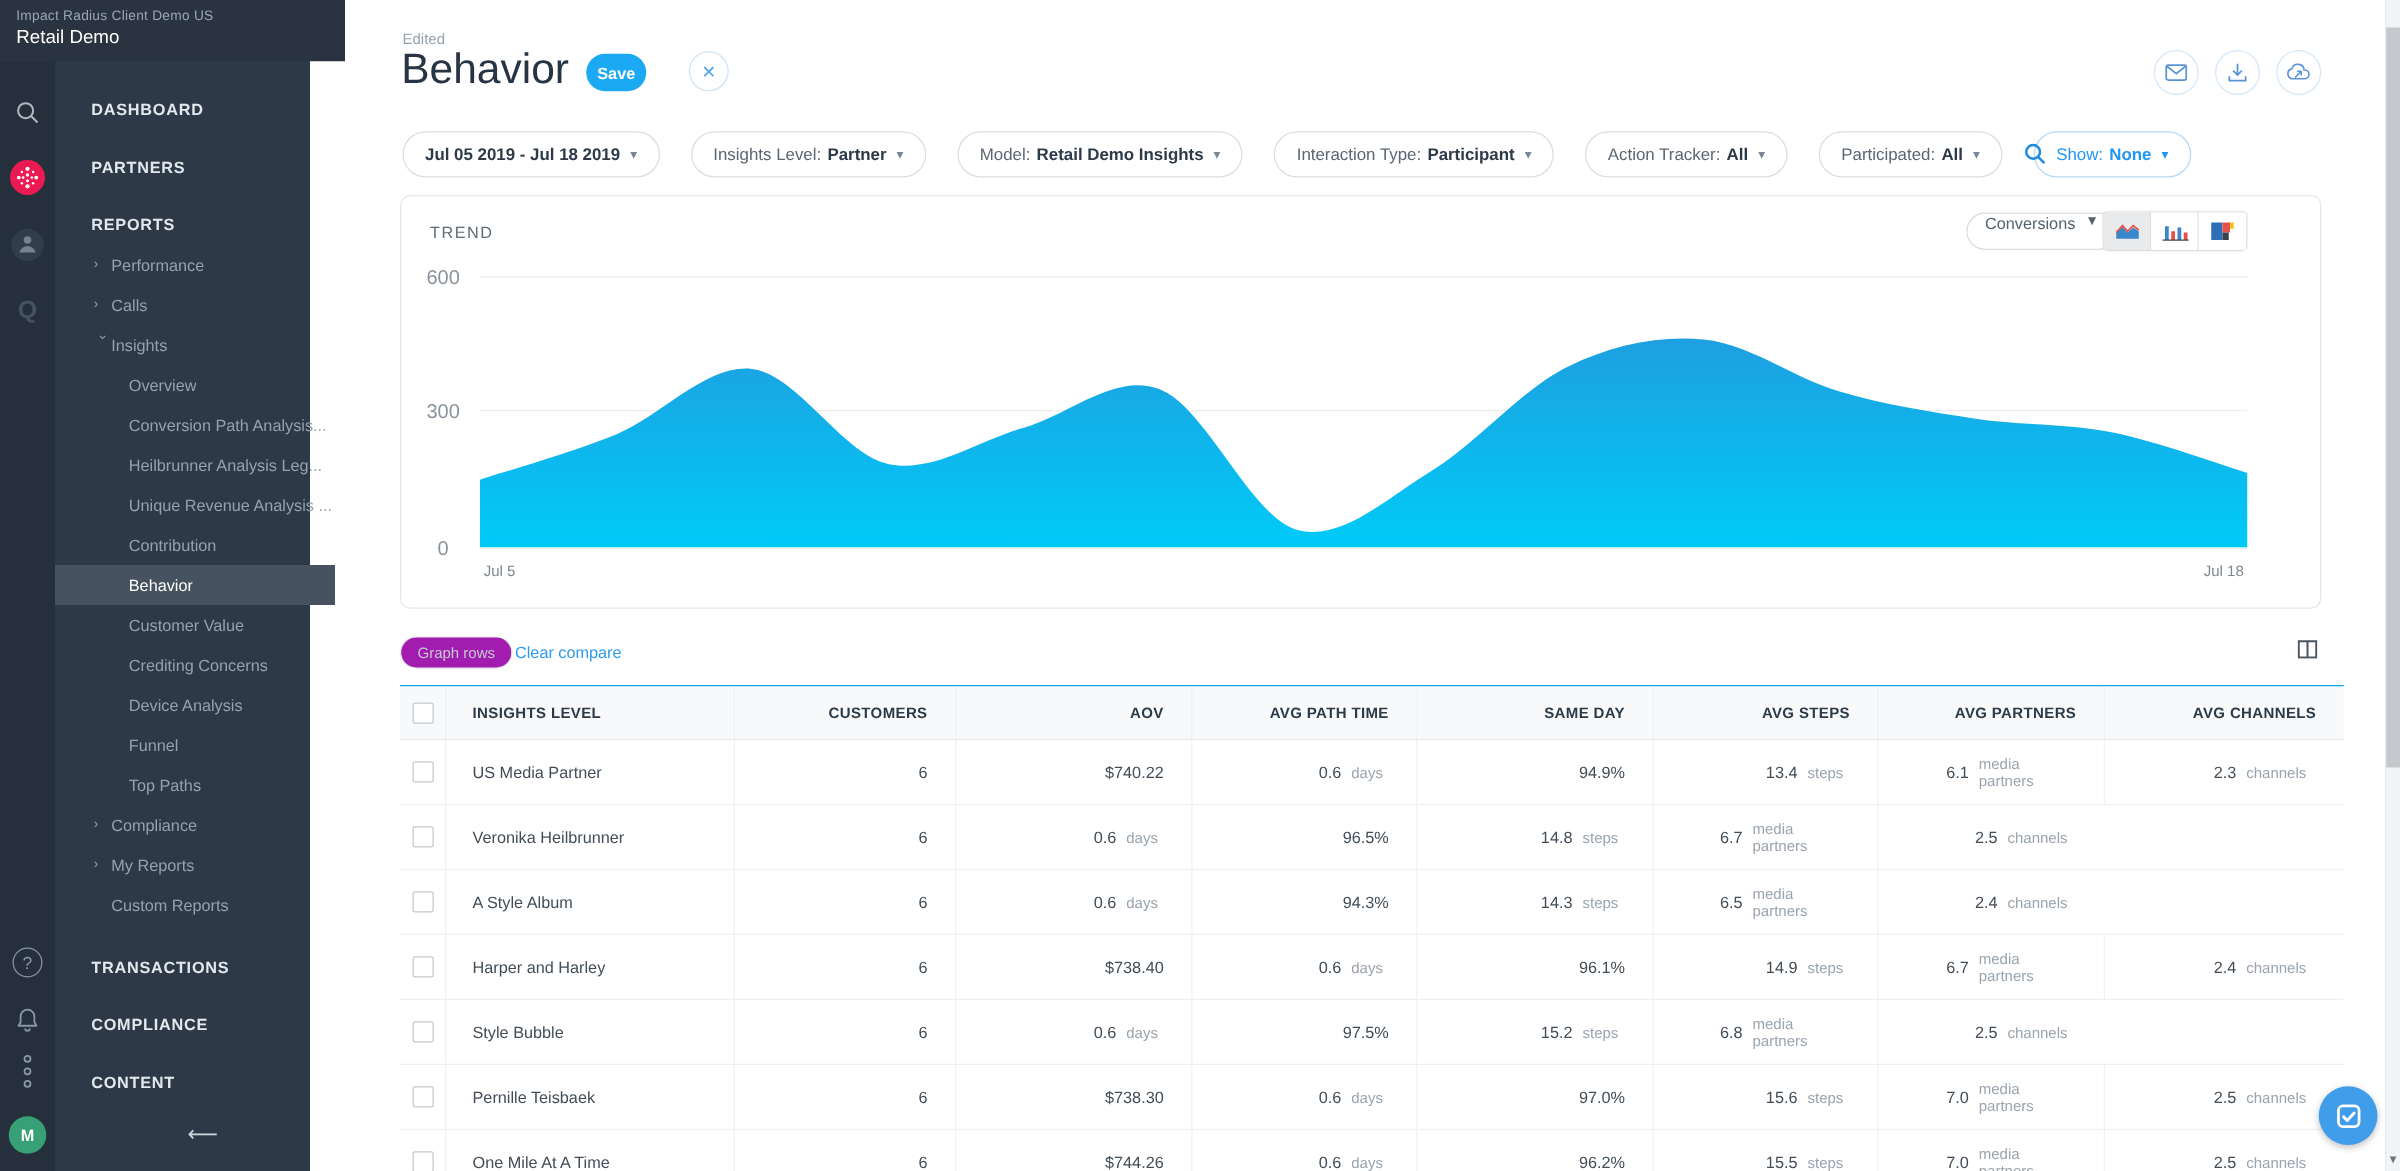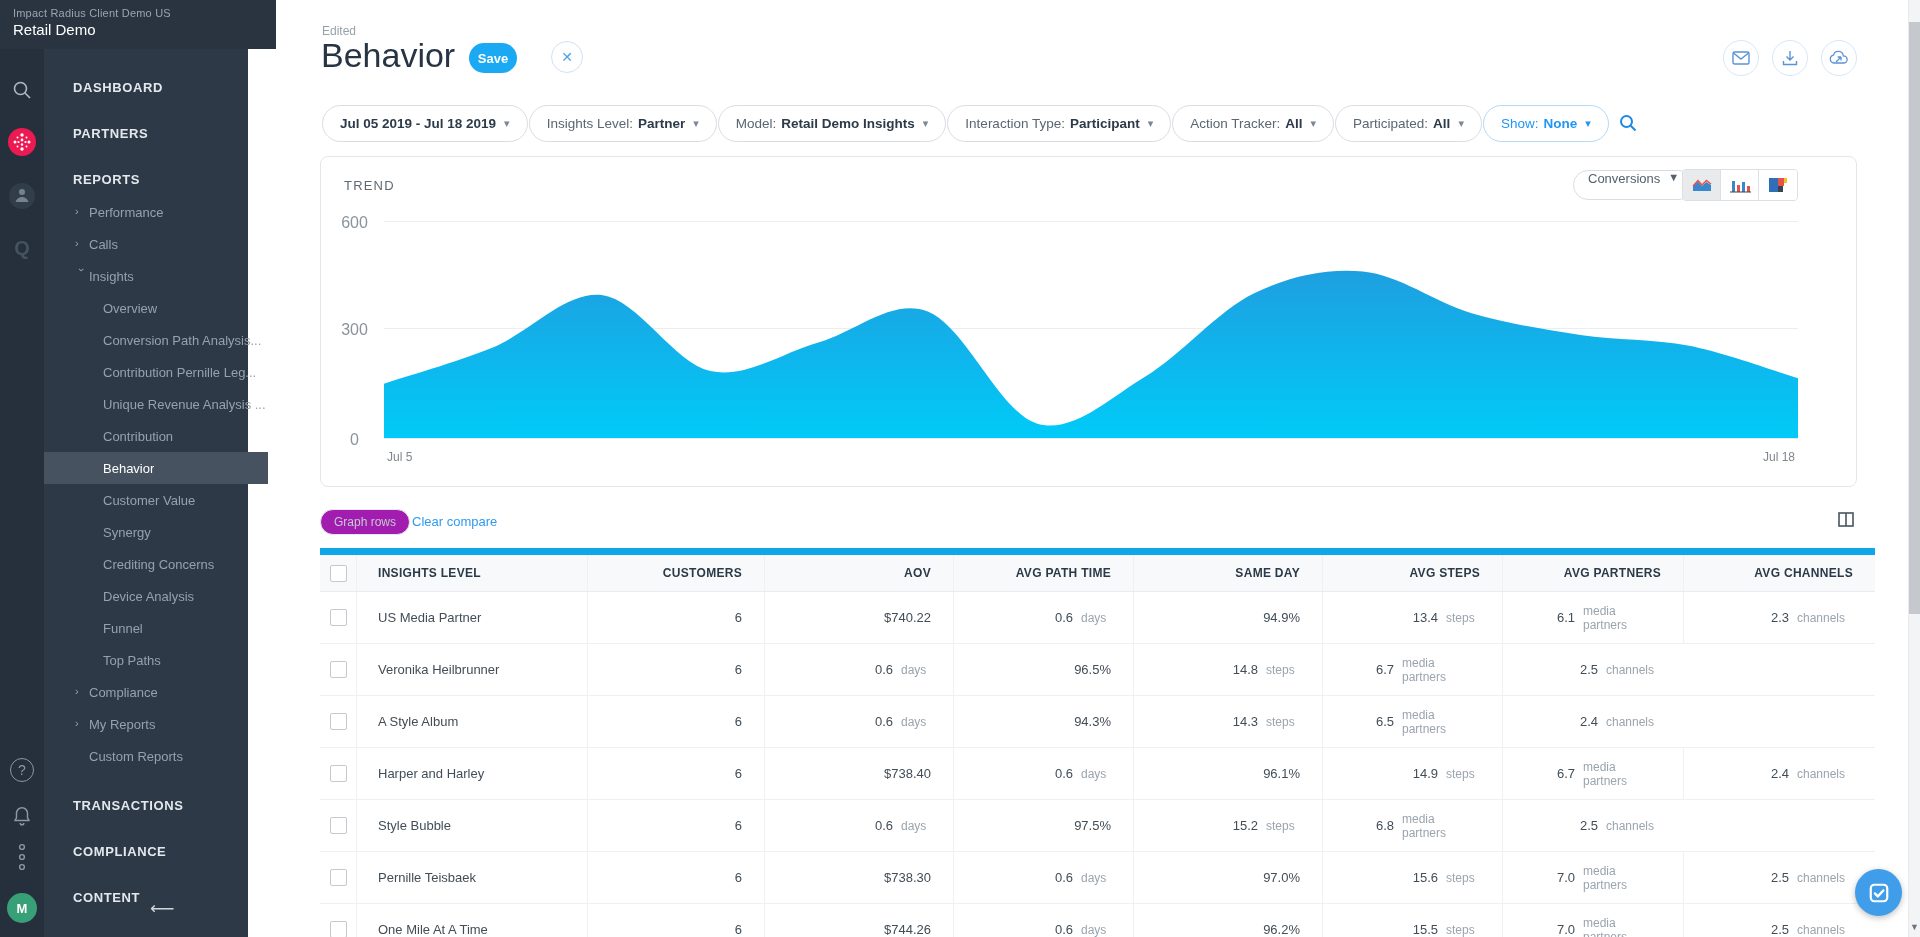--- a/index.html
+++ b/index.html
@@ -32,21 +32,21 @@
   .collapse-arrow{position:absolute;left:150px;top:898px;color:#cfd6dd;font-size:17px}
 
   
   .edited{position:absolute;left:322px;top:24px;font-size:12px;color:#97a1ab}
   .page-title{position:absolute;left:321px;top:36px;font-size:34px;font-weight:500;color:#273444}
   .save-btn{position:absolute;left:469px;top:43px;width:48px;height:30px;border-radius:15px;background:#1ca9f3;color:#fff;font-size:13px;font-weight:bold;border:none;display:flex;align-items:center;justify-content:center;cursor:pointer}
   .discard-btn{position:absolute;left:551px;top:41px;width:32px;height:32px;border-radius:50%;border:1px solid #cfe3f5;background:#fff;color:#49a3e8;font-size:14px;display:flex;align-items:center;justify-content:center;cursor:pointer}
   .hdr-circ{position:absolute;top:40px;width:36px;height:36px;border-radius:50%;border:1px solid #d6e7f8;background:#fff;display:flex;align-items:center;justify-content:center;cursor:pointer}
 
   
-  .filters{position:absolute;left:322px;top:104px;height:38px;display:flex;gap:1px;align-items:center}
+  .filters{position:absolute;left:322px;top:104px;height:38px;display:flex;gap:25px;align-items:center}
   .pill{height:37px;border:1px solid #d9dde2;border-radius:19px;background:#fff;display:flex;align-items:center;padding:0 17px;font-size:13.5px;color:#5a6671;cursor:pointer;white-space:nowrap}
   .pill b{color:#2c3a49;margin-left:5px;font-weight:bold}
   .pill .pchev{margin-left:8px;color:#7b8794;font-size:11px}
   .pill.accent{border-color:#b3d9f7;color:#2196f3}
   .pill.accent b{color:#2196f3}
   .pill.accent .pchev{color:#2196f3}
   .pill.date{font-weight:bold;color:#2c3a49}
   .search-btn{width:38px;height:38px;border:none;background:transparent;display:flex;align-items:center;justify-content:center;cursor:pointer}
 
   
@@ -65,21 +65,21 @@
   .chart-svg{position:absolute;left:63px;top:64px}
 
   
   .graph-rows-btn{position:absolute;left:320px;top:509px;height:26px;border:1px solid #e7eaec;border-radius:13px;background:#a21caf;color:#c4cad1;font-size:12px;padding:0 13px;display:flex;align-items:center}
   .clear-compare{position:absolute;left:412px;top:514px;font-size:13px;color:#2f9bf0;cursor:pointer}
   .col-picker{position:absolute;left:1838px;top:512px;cursor:pointer}
 
   
   .tbl{position:absolute;left:320px;top:548px;width:1555px}
   .trow{display:grid;grid-template-columns:37px 231px 177px 189px 180px 189px 180px 181px 191px;align-items:center}
-  .thead{height:44px;background:#f8f9fa;border-top:7px solid #0ea5e9;border-bottom:1px solid #e9ebee}
+  .thead{height:44px;background:#f8f9fa;border-top:1px solid #0ea5e9;border-bottom:1px solid #e9ebee}
   .tbody-row{height:52px;border-bottom:1px solid #eef0f2;background:#fff}
   .tc{height:100%;display:flex;align-items:center;border-right:1px solid #f0f1f3;overflow:hidden}
   .trow .tc:last-child{border-right:none}
   .tc.cbcol{justify-content:center}
   .tc.left{justify-content:flex-start;padding-left:21px}
   .tc.right{justify-content:flex-end;padding-right:22px}
   .thead .tc{font-size:12px;font-weight:bold;color:#2b3a49;letter-spacing:.3px}
   .tbody-row .tc{font-size:13px;color:#424d57}
   .unit{font-size:12px;color:#9aa4ae;margin-left:8px;text-align:left;flex:none}
   .cb{width:17px;height:17px;border:1.5px solid #c3c9cf;border-radius:2px;background:#fff;cursor:pointer}
@@ -179,36 +179,33 @@
           <span class="chev expanded">›</span>
           <span class="lbl">Insights</span>
         </div>
         <div class="nav-item nav-leaf">
           <span class="lbl">Overview</span>
         </div>
         <div class="nav-item nav-leaf">
           <span class="lbl">Conversion Path Analysis...</span>
         </div>
         <div class="nav-item nav-leaf">
-          <span class="lbl">Contribution Pernille Leg...</span>
+          <span class="lbl">Heilbrunner Analysis Leg...</span>
         </div>
         <div class="nav-item nav-leaf">
           <span class="lbl">Unique Revenue Analysis ...</span>
         </div>
         <div class="nav-item nav-leaf">
           <span class="lbl">Contribution</span>
         </div>
         <div class="nav-item nav-leaf selected">
           <span class="lbl">Behavior</span>
         </div>
         <div class="nav-item nav-leaf">
           <span class="lbl">Customer Value</span>
-        </div>
-        <div class="nav-item nav-leaf">
-          <span class="lbl">Synergy</span>
         </div>
         <div class="nav-item nav-leaf">
           <span class="lbl">Crediting Concerns</span>
         </div>
         <div class="nav-item nav-leaf">
           <span class="lbl">Device Analysis</span>
         </div>
         <div class="nav-item nav-leaf">
           <span class="lbl">Funnel</span>
         </div>

